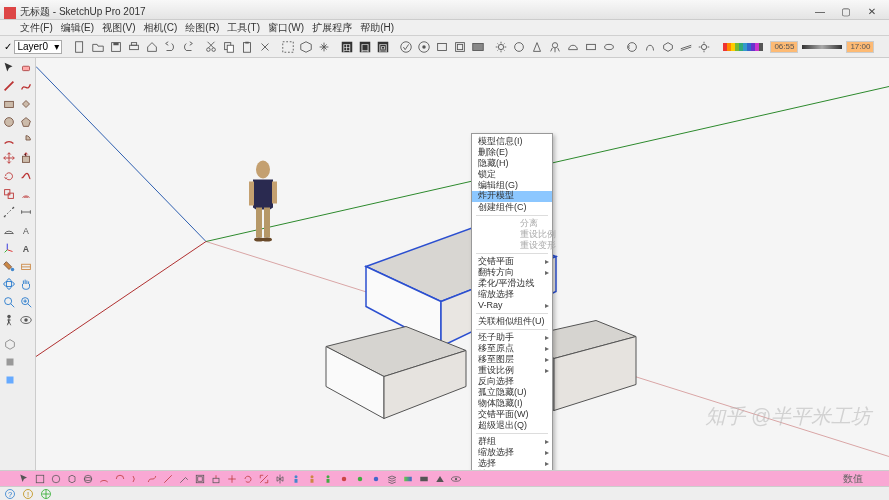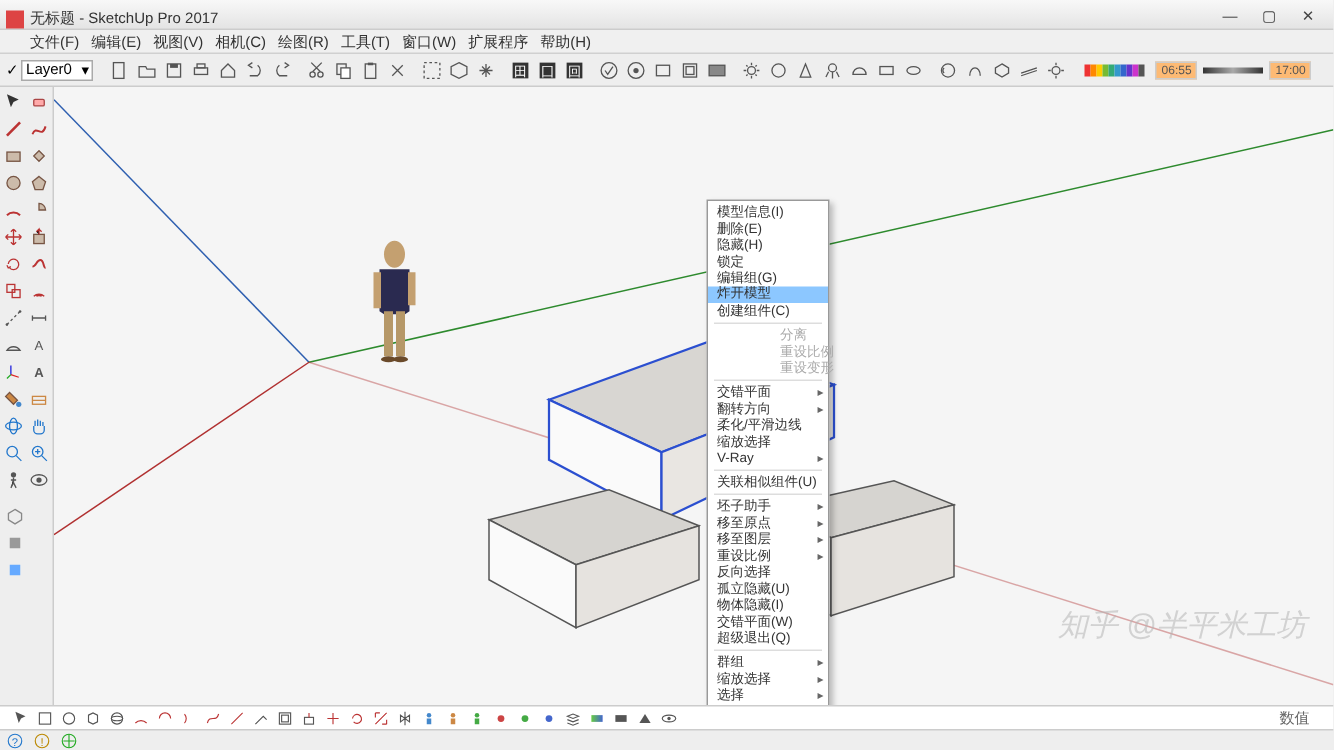--- a/index.html
+++ b/index.html
@@ -22,21 +22,21 @@
 .left .lbtn svg { width:14px; height:14px; }
 .left .lrow { width:100%; display:flex; }
 .viewport { position:absolute; left:36px; right:0; top:58px; bottom:30px; background:#f5f5f5; }
 .viewport svg.scene { width:100%; height:100%; }
 .ctxmenu { position:absolute; left:471px; top:133px; width:82px; background:#fff; border:1px solid #999; box-shadow:2px 2px 4px rgba(0,0,0,.25); padding:2px 0; }
 .ctxmenu .mi { height:11px; line-height:11px; font-size:9px; color:#333; padding:0 6px; position:relative; white-space:nowrap; }
 .ctxmenu .mi.dis { color:#aaa;padding-left:48px; }
 .ctxmenu .mi.hl { background:#8cc7ff;font-family:Liberation Mono, monospace; }
 .ctxmenu .mi.sub::after { content:"▸"; position:absolute; right:3px; font-size:8px; color:#666; }
 .ctxmenu hr { border:none; border-top:1px solid #ddd; margin:2px 4px; }
-.bottombar { position:absolute; left:0; right:0; bottom:14px; height:16px; background:#ffffff; border-top:1px solid #ccc; display:flex; align-items:center; padding:0 6px; gap:1px; }
+.bottombar { position:absolute; left:0; right:0; bottom:14px; height:16px; background:#f9a8d4; border-top:1px solid #ccc; display:flex; align-items:center; padding:0 16px; gap:1px; }
 .bottombar .bbtn { width:15px; height:14px; display:flex; align-items:center; justify-content:center; }
 .bottombar .bbtn svg { width:12px; height:12px; }
 .bottombar .vlbl { margin-left:auto; font-size:10px; color:#666; padding-right:10px; }
 .statusbar { position:absolute; left:0; right:0; bottom:0; height:14px; background:#eeeeee; border-top:1px solid #ccc; display:flex; align-items:center; padding:0 4px; font-size:10px; color:#444; gap:6px; }
 .statusbar .sicon { width:12px; height:12px; }
 .watermark { position:absolute; right:18px; bottom:40px; font-size:20px; color:rgba(180,180,180,.55); font-style:italic; pointer-events:none; }
 .colors { display:flex; gap:0; margin-left:4px; }
 .colors .c { width:4px; height:8px; }
 </style>
 </head>

